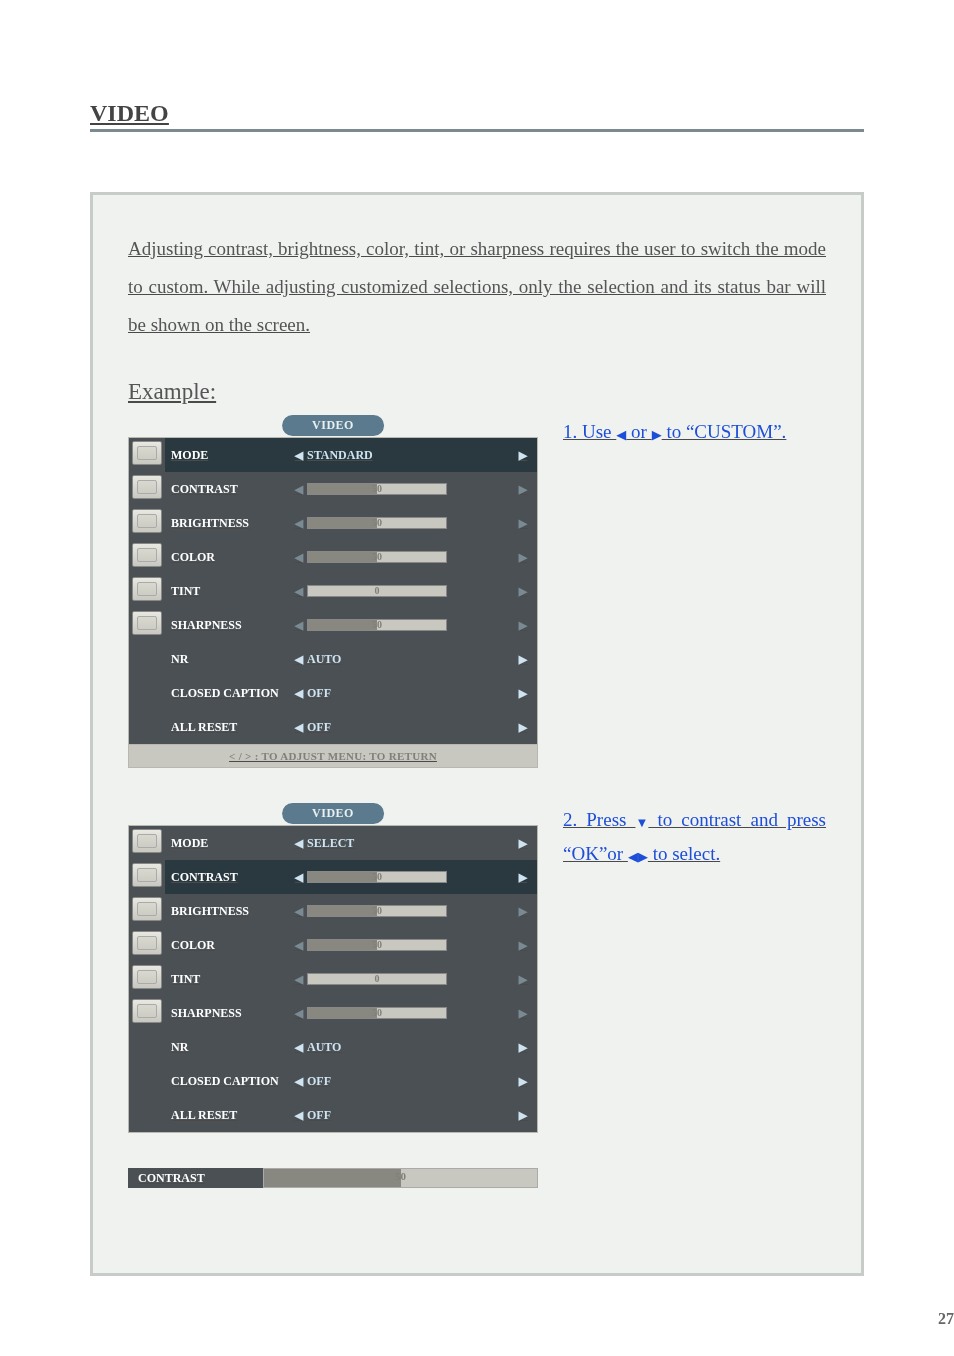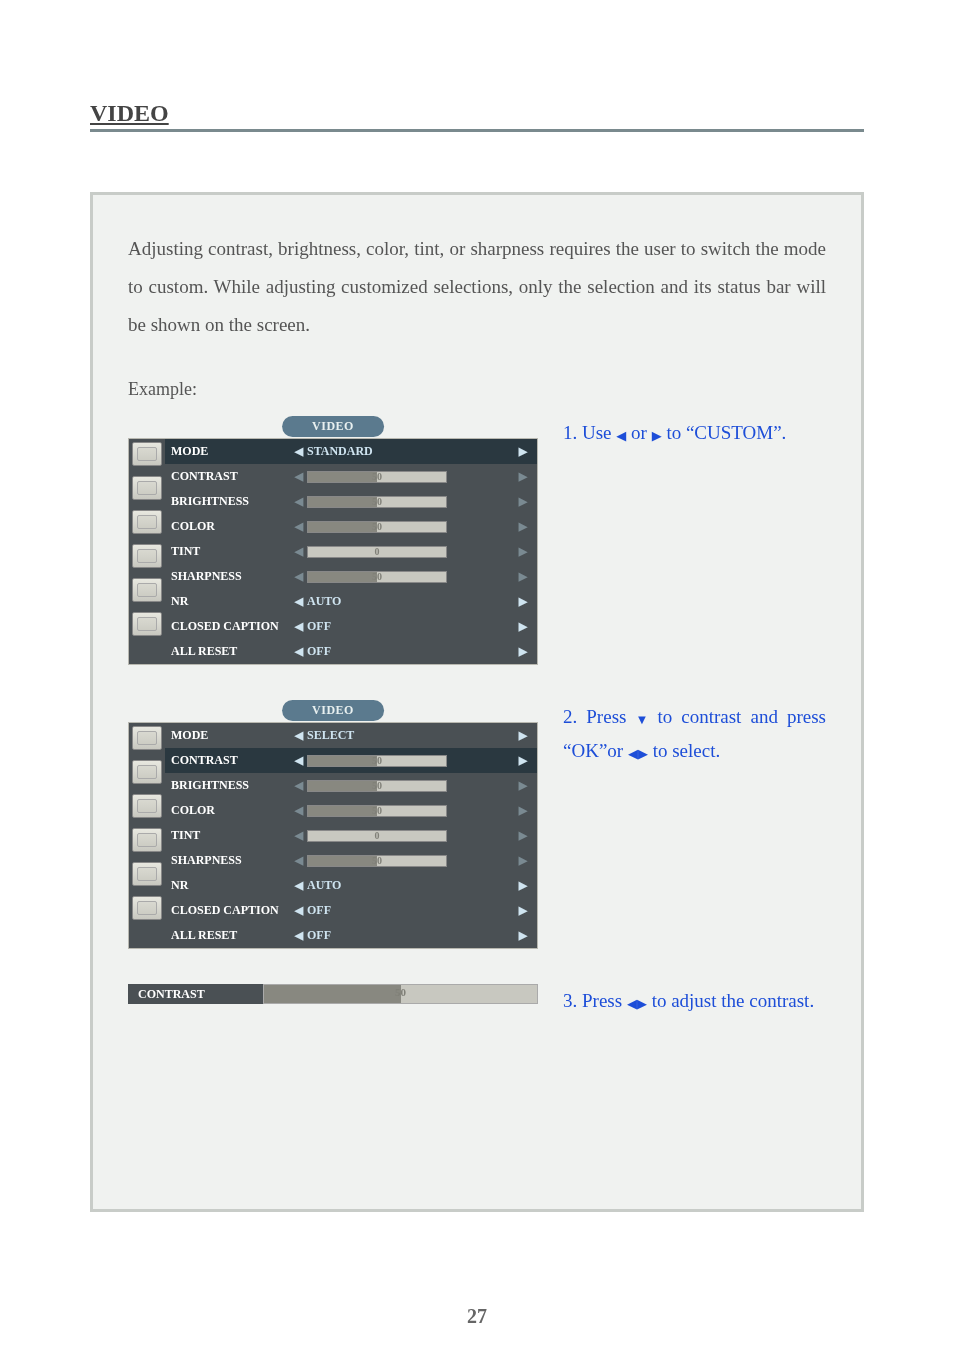--- a/index.html
+++ b/index.html
@@ -6,20 +6,21 @@
   body {
     width: 954px;
     height: 1356px;
     background: #fff;
     font-family: "Palatino Linotype", "Book Antiqua", Palatino, serif;
     color: #4a4a4a;
     position: relative;
   }
   .page {
     padding: 100px 90px 0 90px;
+    text-decoration: underline;
   }
   .section-title {
     font-size: 24px;
     font-weight: bold;
     color: #444;
     text-decoration: underline;
     margin-bottom: 2px;
   }
   .title-rule {
     height: 3px;
@@ -35,23 +36,23 @@
     position: relative;
   }
   .intro {
     font-size: 19px;
     line-height: 2.0;
     color: #555;
     text-align: justify;
     margin-bottom: 35px;
   }
   .example-label {
-    font-size: 18px;
+    font-size: 23px;
     color: #555;
-    margin-bottom: 16px;
+    margin-bottom: 10px;
   }
   .block {
     display: flex;
     margin-bottom: 35px;
     align-items: flex-start;
   }
   .block .osd-col {
     flex: 0 0 410px;
   }
   .block .text-col {
@@ -112,21 +113,21 @@
     border-radius: 2px;
     background: rgba(200,200,190,0.3);
   }
   .osd-rows {
     flex: 1;
     background: #4a5054;
   }
   .osd-row {
     display: flex;
     align-items: center;
-    height: 25px;
+    height: 34px;
     padding: 0 6px 0 6px;
     color: #fff;
     font-size: 12px;
     font-weight: bold;
   }
   .osd-row.highlight {
     background: #2a3840;
   }
   .osd-row .label {
     width: 120px;
@@ -225,22 +226,22 @@
 
   .tri {
     display: inline-block;
     font-size: 13px;
     vertical-align: -1px;
   }
   .page-num {
     position: absolute;
     bottom: 28px;
     left: 0; right: 0;
-    text-align: center;
-    font-size: 20px;
+    text-align: right;
+    font-size: 16px;
     font-weight: bold;
     color: #666;
   }
 </style>
 </head>
 <body>
 
 <div class="page">
   <div class="section-title">VIDEO</div>
   <div class="title-rule"></div>
@@ -347,20 +348,21 @@
                 <div class="osd-row">
                   <div class="label">ALL RESET</div>
                   <div class="arrow">◀</div>
                   <div class="value">
                     <span class="value-text">OFF</span>
                   </div>
                   <div class="arrow">▶</div>
                 </div>
               </div>
           </div>
+          <div class="osd-footer">&lt; / &gt; : TO ADJUST   MENU: TO RETURN</div>
         </div>
       </div>
       <div class="text-col">
         <span>1. Use </span><span class="tri">◀</span><span> or </span><span class="tri">▶</span><span> to “CUSTOM”.</span>
       </div>
     </div>
 
     <div class="block">
       <div class="osd-col">
         <div class="osd">
@@ -476,21 +478,18 @@
     <div class="block" style="margin-top:10px;">
       <div class="osd-col">
         <div class="contrast-bar">
           <div class="clabel">CONTRAST</div>
           <div class="ctrack">
             <div class="cfill"></div>
             <div class="cnum">50</div>
           </div>
         </div>
       </div>
-      <div class="text-col">
-        <span>3. Press </span><span class="tri">◀</span><span class="tri">▶</span><span> to adjust the contrast.</span>
-      </div>
     </div>
 
   </div>
 </div>
 
 <div class="page-num">27</div>
 
 </body></html>

